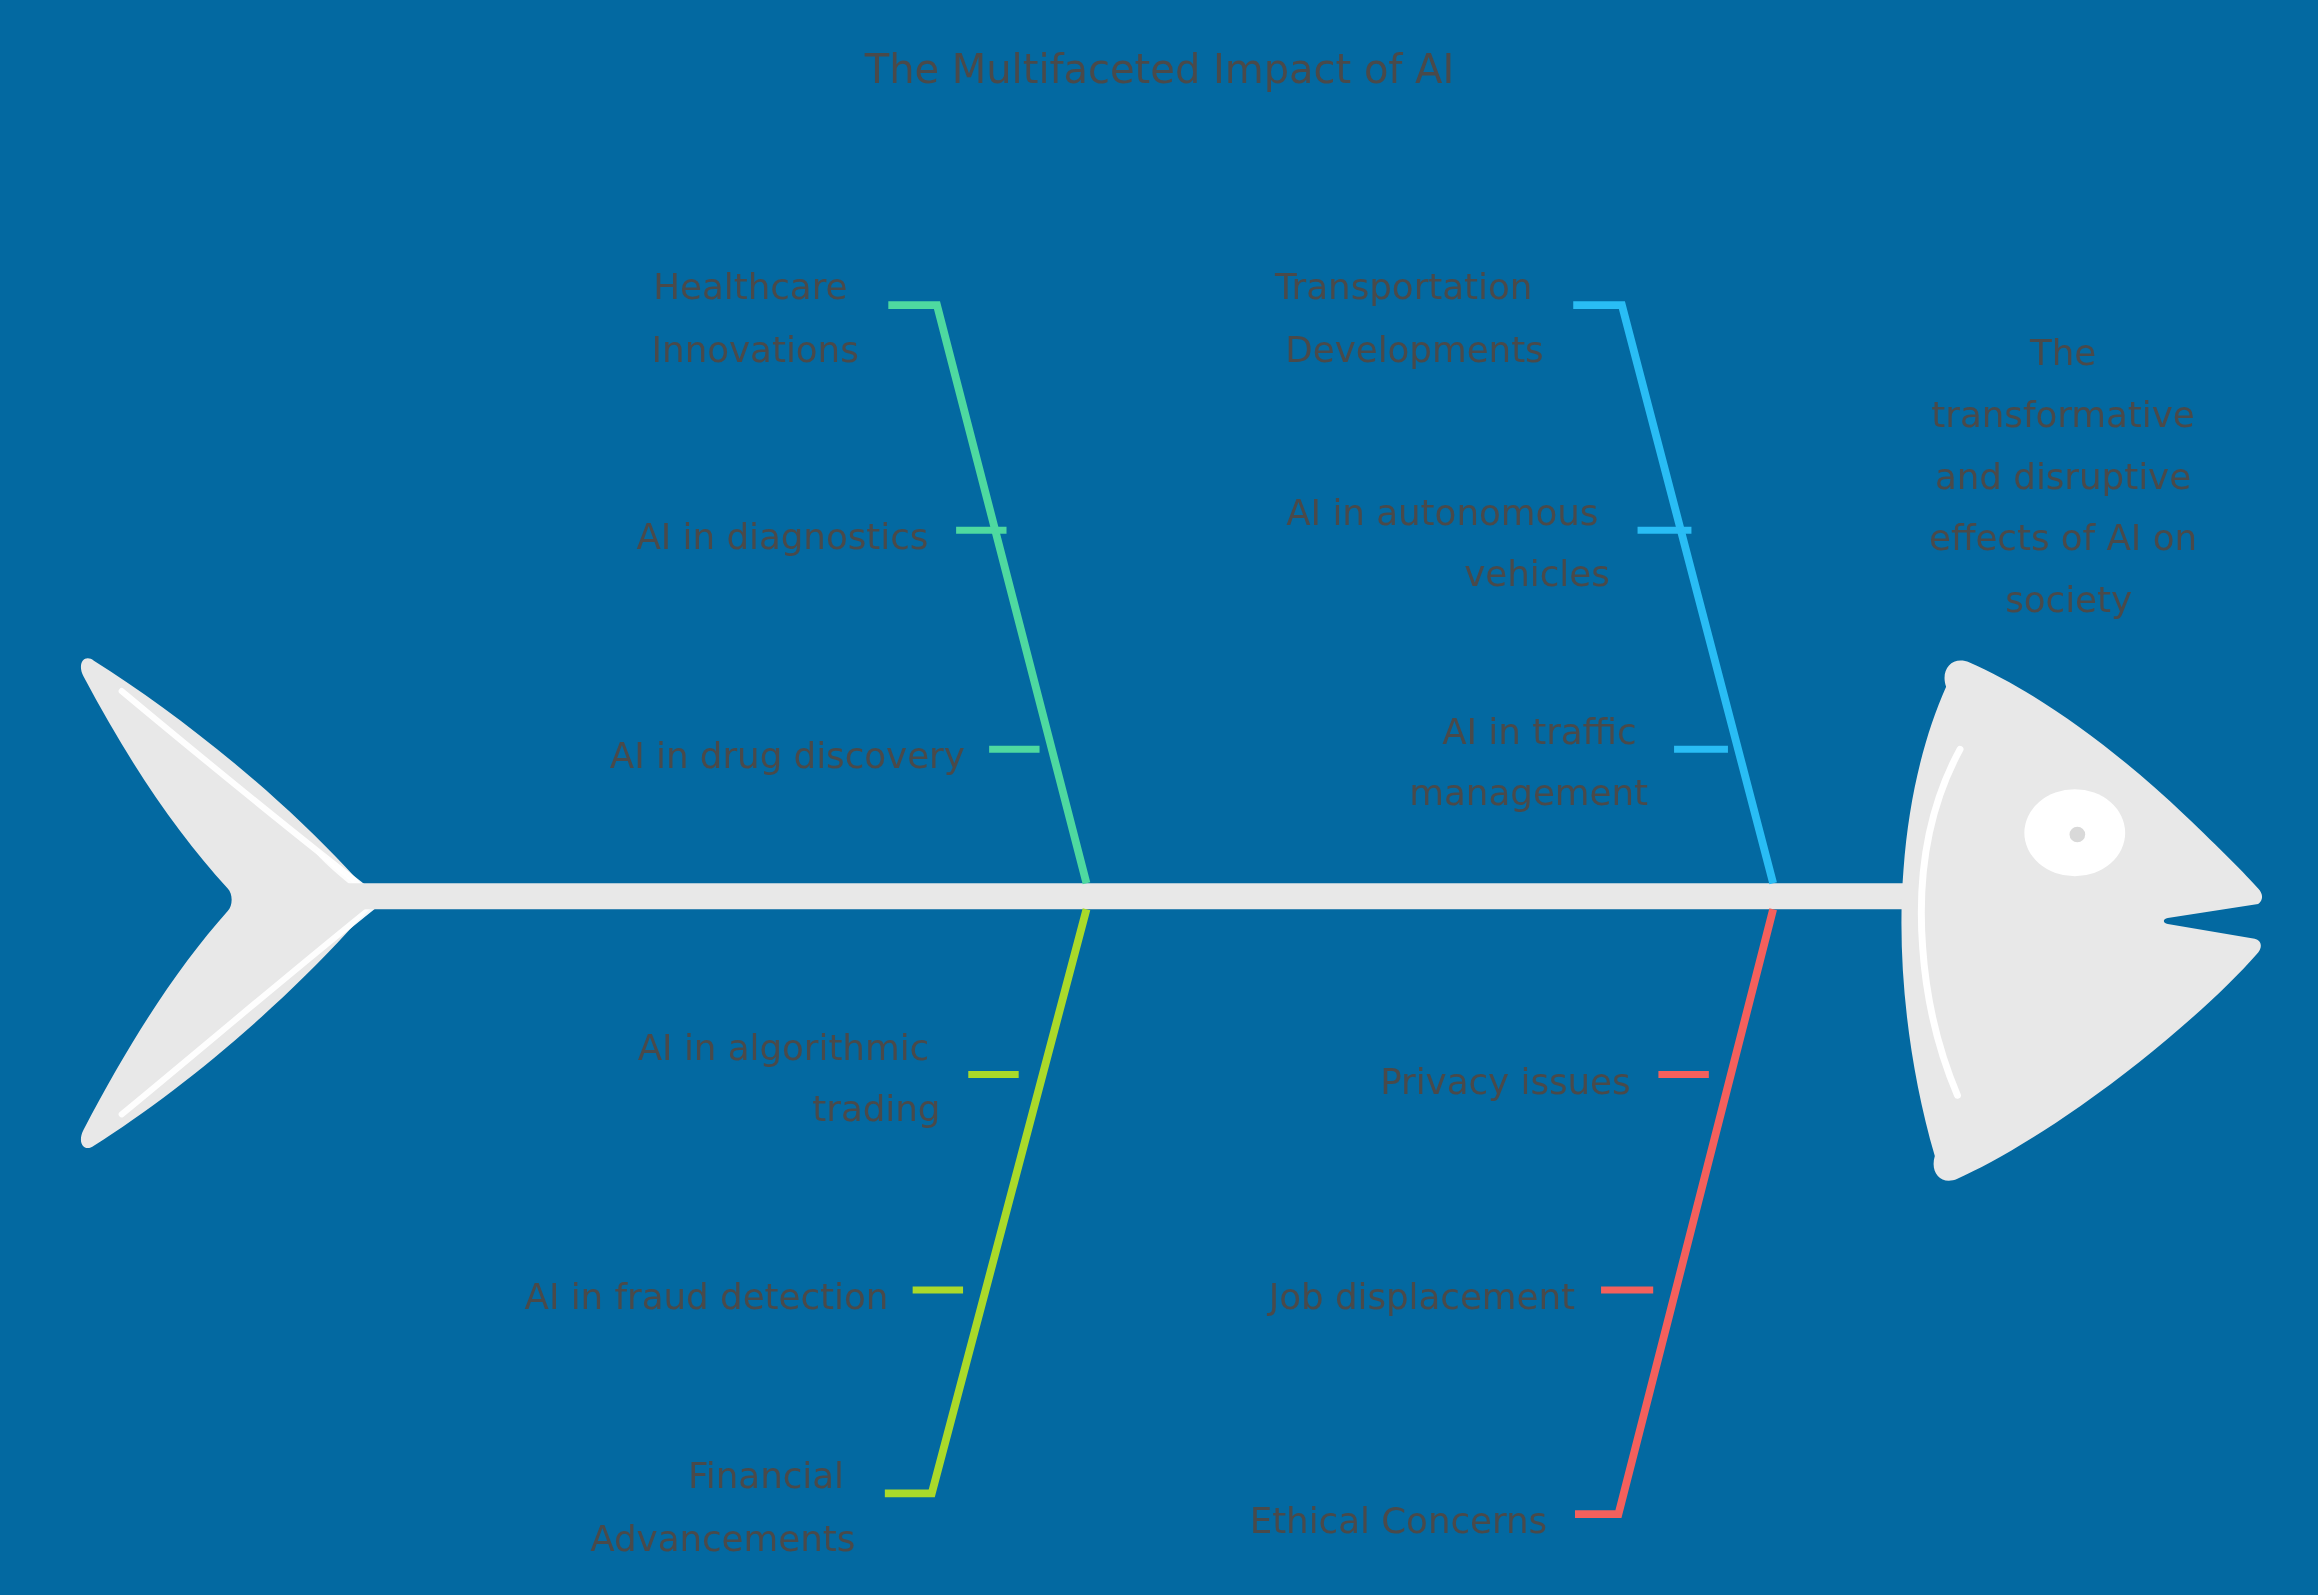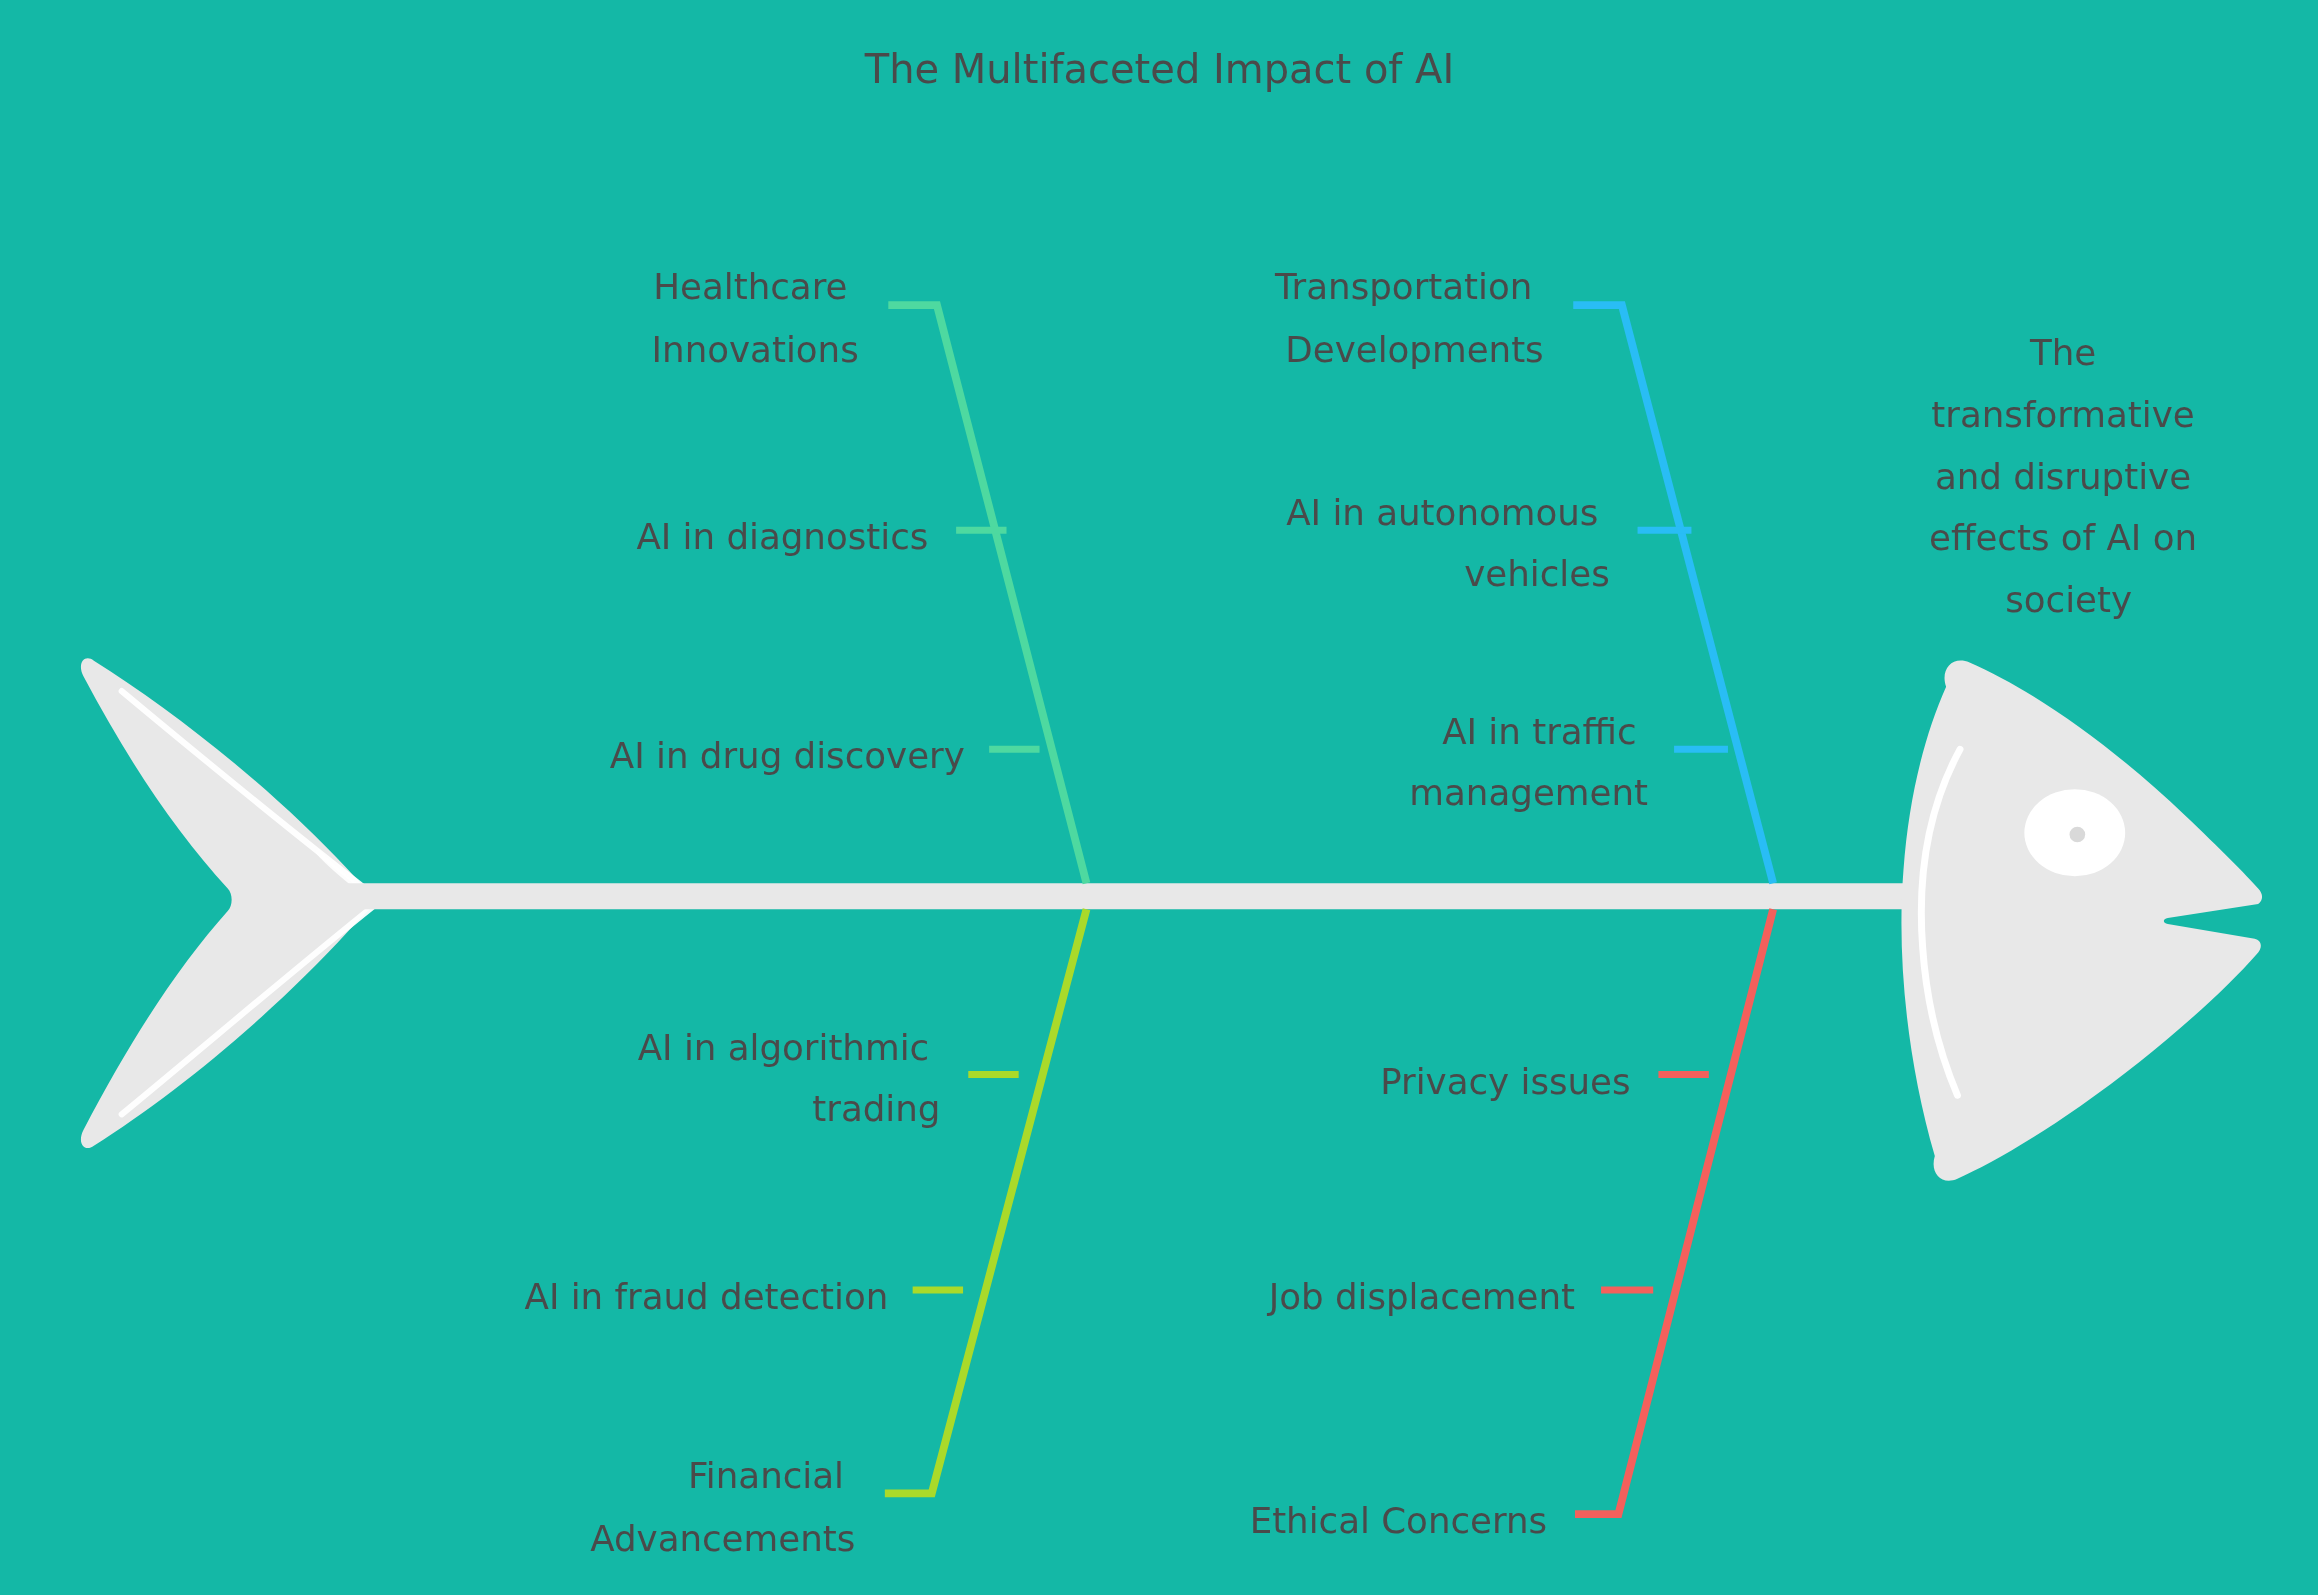--- a/index.html
+++ b/index.html
@@ -7,21 +7,21 @@
     padding: 0;
     background: #ffffff;
   }
   body {
     font-family: "DejaVu Sans", sans-serif;
   }
   #stage {
     position: relative;
     width: 2319px;
     height: 1596px;
-    background: #14b8a6;
+    background: #0369a1;
     overflow: hidden;
   }
   #fishbone-svg {
     position: absolute;
     left: 0;
     top: 0;
     width: 2319px;
     height: 1596px;
   }
   .dtext {

